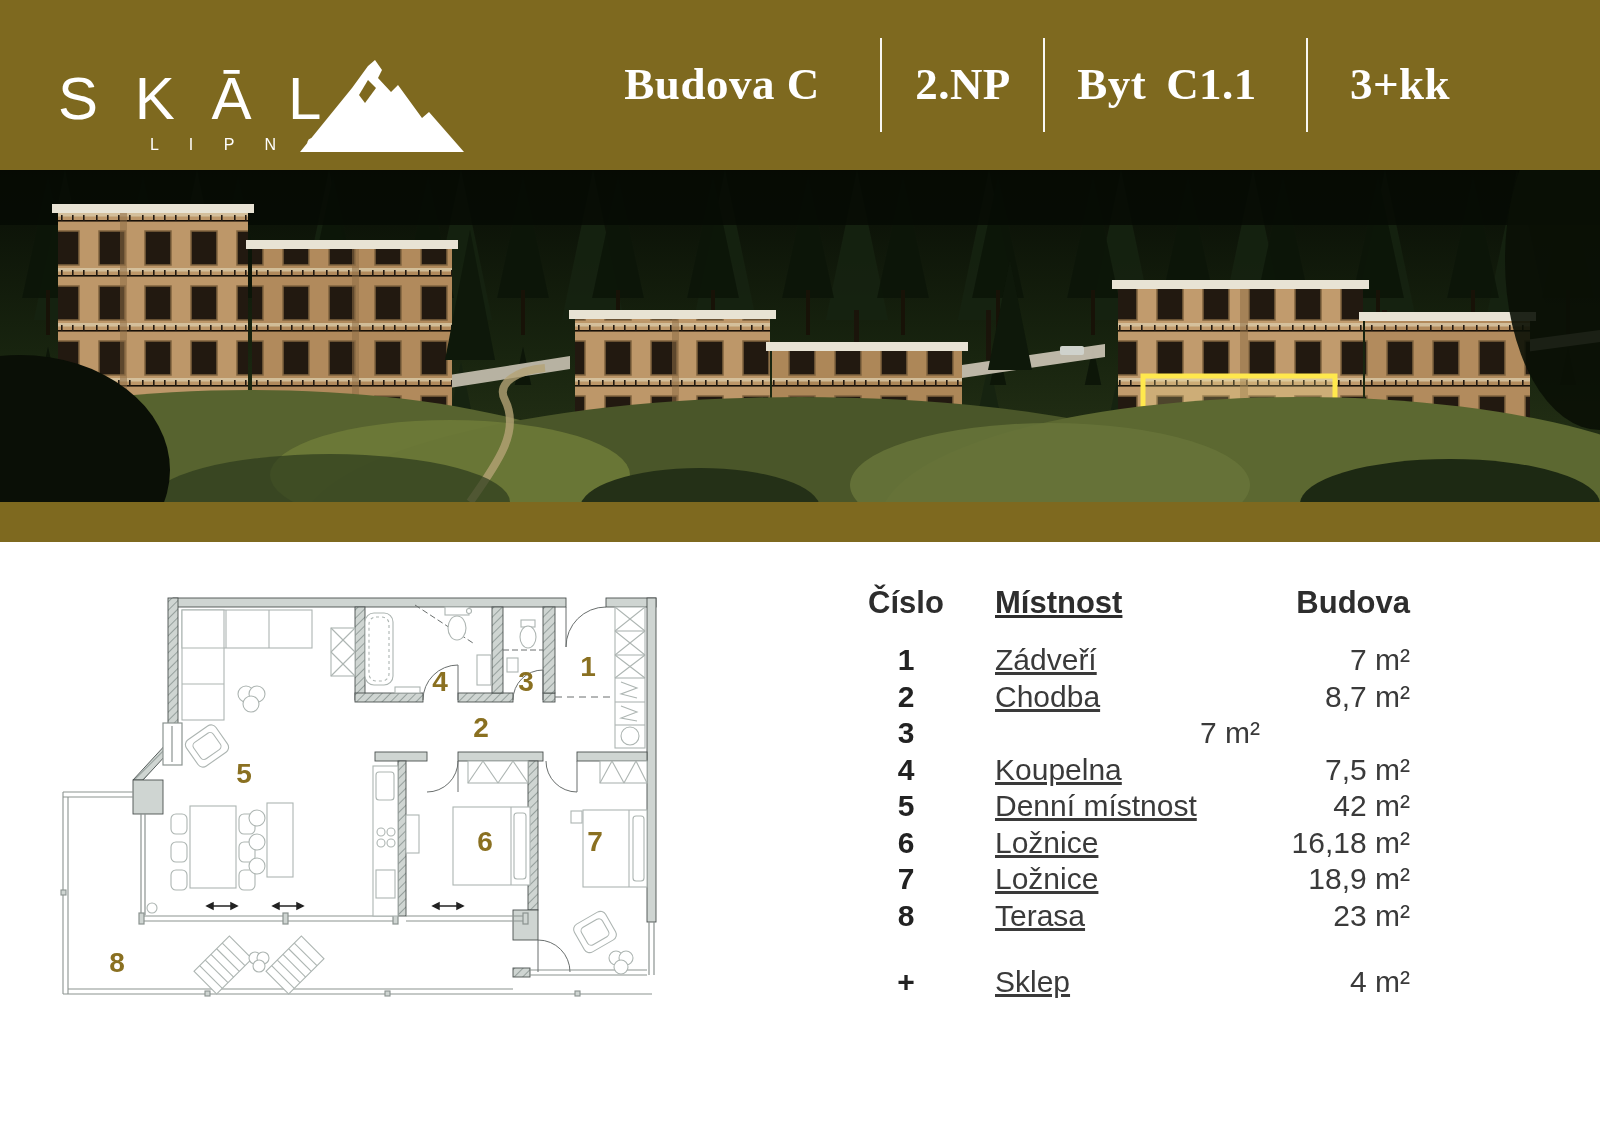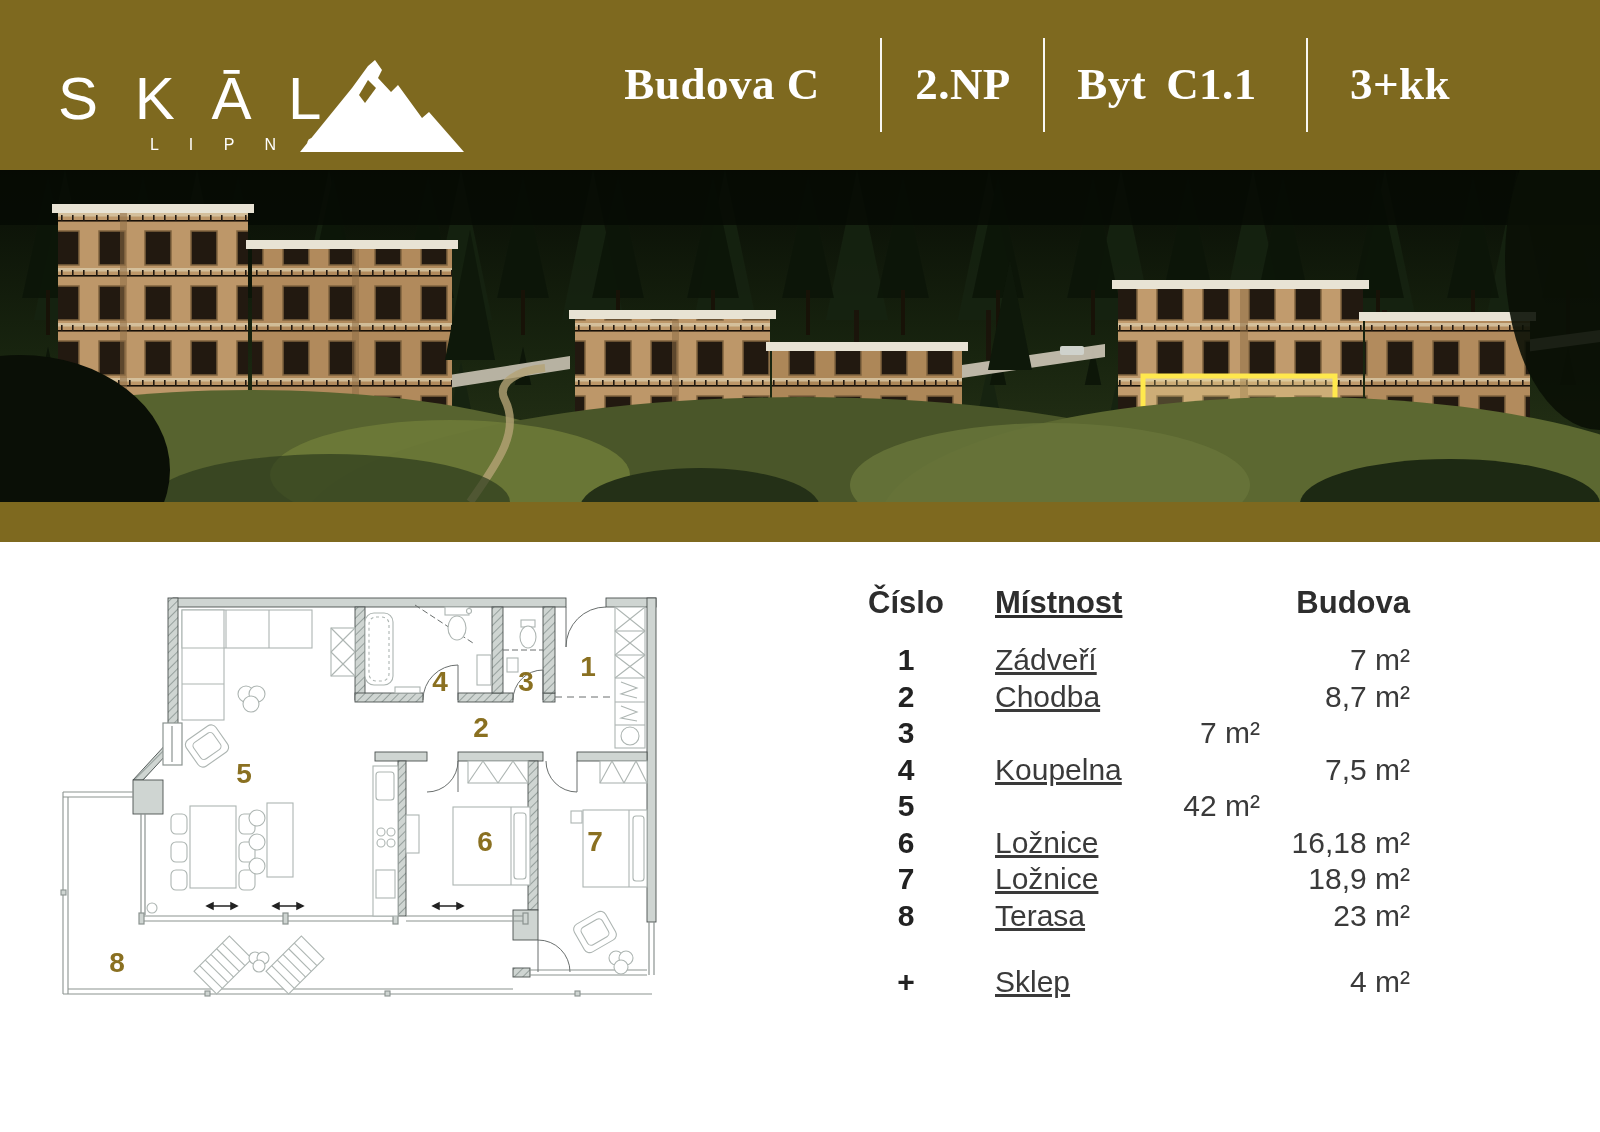--- a/index.html
+++ b/index.html
@@ -389,20 +389,21 @@
         <div class="c-num">3</div>
         <div class="c-area">7 m²</div>
       </div>
       <div class="trow">
         <div class="c-num">4</div>
         <div class="c-room">Koupelna</div>
         <div class="c-area">7,5 m²</div>
       </div>
       <div class="trow">
         <div class="c-num">5</div>
+        <div class="c-room">Denní místnost</div>
         <div class="c-area">42 m²</div>
       </div>
       <div class="trow">
         <div class="c-num">6</div>
         <div class="c-room">Ložnice</div>
         <div class="c-area">16,18 m²</div>
       </div>
       <div class="trow">
         <div class="c-num">7</div>
         <div class="c-room">Ložnice</div>

